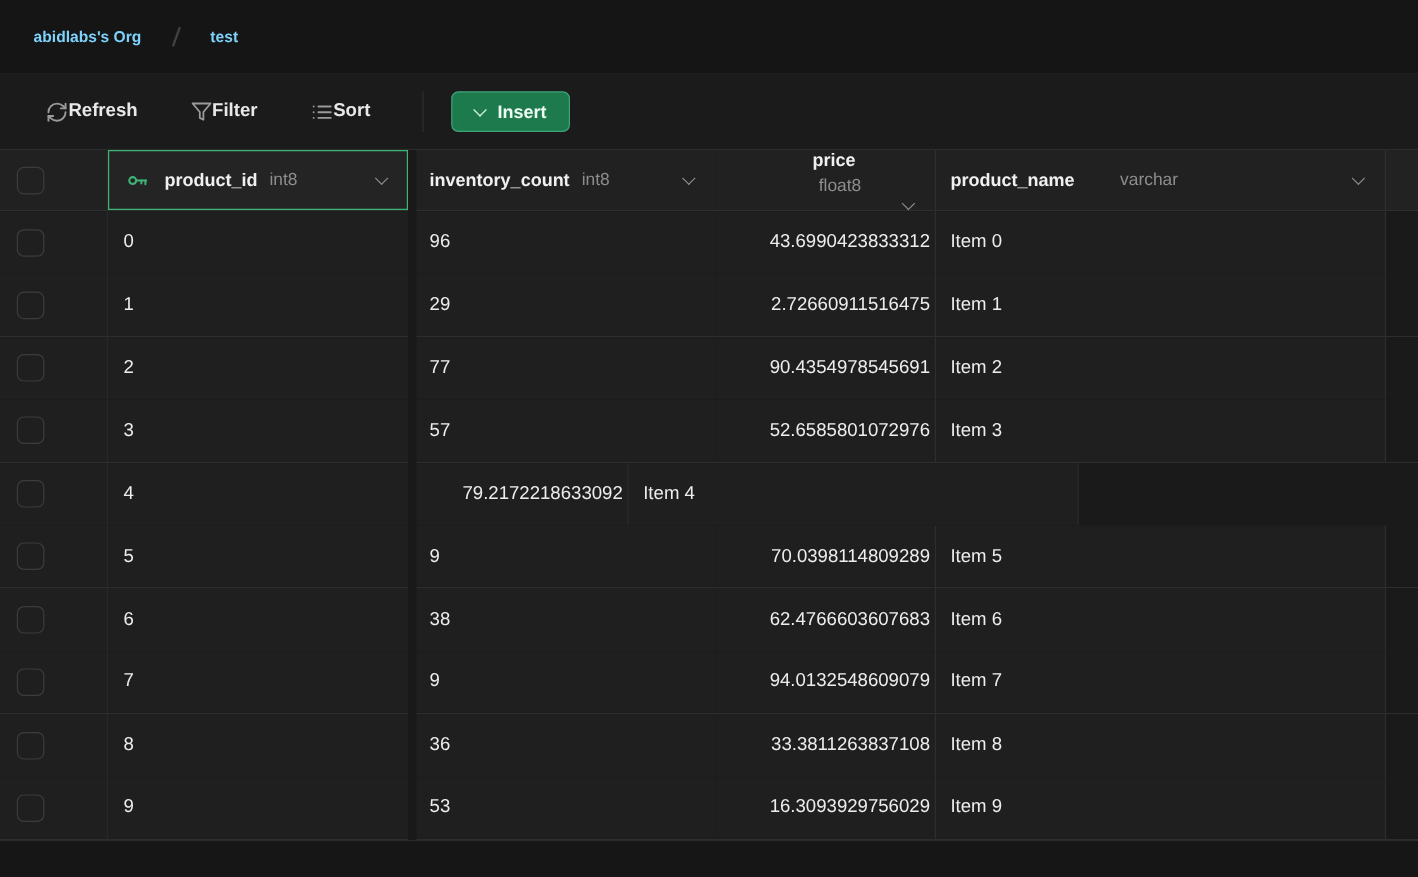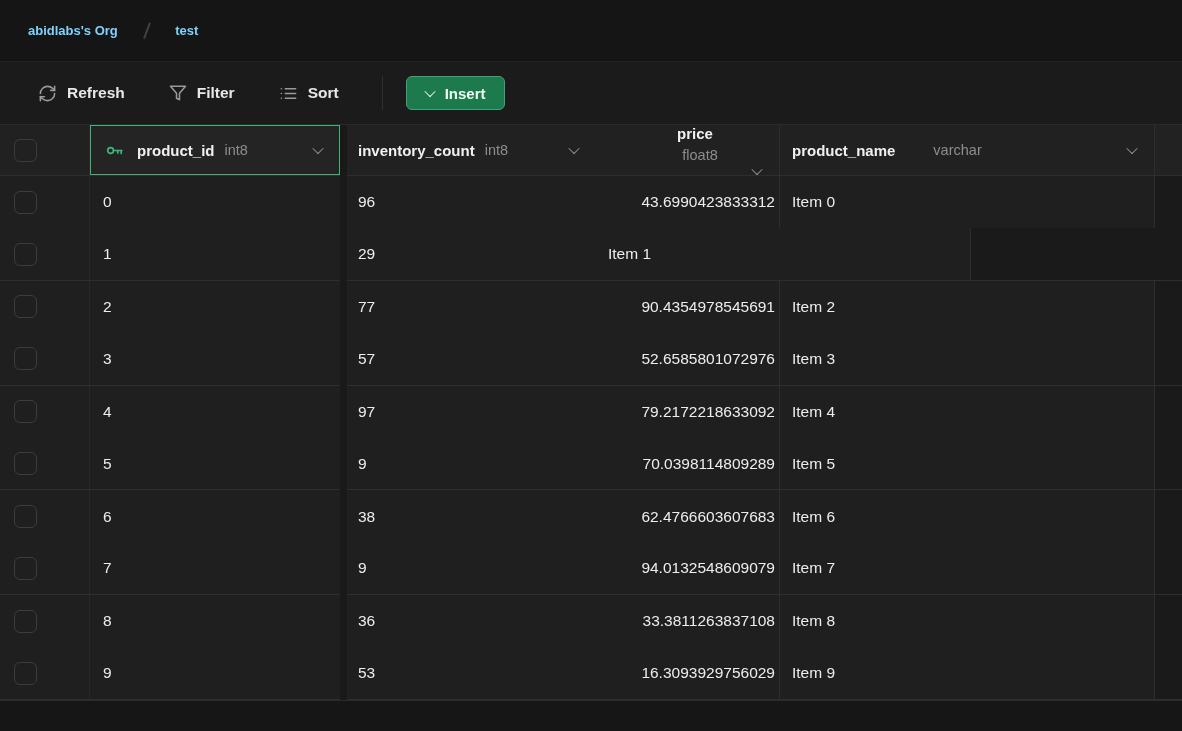--- a/index.html
+++ b/index.html
@@ -31,21 +31,21 @@
 
   
   .toolbar {
     height:63px; flex:none;
     background:#1b1b1b;
     border-bottom:1px solid #2b2b2b;
     display:flex; align-items:center;
     padding-left:38px;
   }
   .tbtn {
-    display:flex; align-items:center; gap:10px;
+    display:flex; align-items:center; 
     background:none; border:none; cursor:pointer;
     color:#e8e8e8; font-family:inherit;
     font-size:15.5px; font-weight:700;
   }
   .tbtn + .tbtn { margin-left:44px; }
   .tbtn svg { stroke:#9a9a9a; }
   .tb-divider { width:1px; height:34px; background:#2f2f2f; margin-left:43px; margin-right:23px; }
   .insert-btn {
     display:flex; align-items:center; gap:11px;
     height:34px; padding:0 19px;
@@ -220,20 +220,21 @@
         <div class="cell c-name">Item 0</div>
         <div class="cell c-fill"></div>
       </div>
 
       <div class="row">
         <div class="cell c-check">
           <span class="checkbox"></span>
         </div>
         <div class="cell c-pid">1</div>
         <div class="cell c-inv">29</div>
+        <div class="cell c-price">2.72660911516475</div>
         <div class="cell c-name">Item 1</div>
         <div class="cell c-fill"></div>
       </div>
 
       <div class="row">
         <div class="cell c-check">
           <span class="checkbox"></span>
         </div>
         <div class="cell c-pid">2</div>
         <div class="cell c-inv">77</div>
@@ -251,21 +252,20 @@
         <div class="cell c-price">52.6585801072976</div>
         <div class="cell c-name">Item 3</div>
         <div class="cell c-fill"></div>
       </div>
 
       <div class="row">
         <div class="cell c-check">
           <span class="checkbox"></span>
         </div>
         <div class="cell c-pid">4</div>
-        <div class="cell c-inv">97</div>
         <div class="cell c-price">79.2172218633092</div>
         <div class="cell c-name">Item 4</div>
         <div class="cell c-fill"></div>
       </div>
 
       <div class="row">
         <div class="cell c-check">
           <span class="checkbox"></span>
         </div>
         <div class="cell c-pid">5</div>

